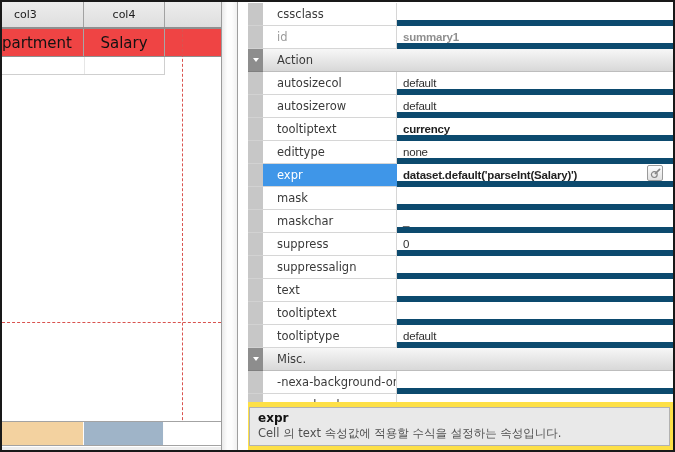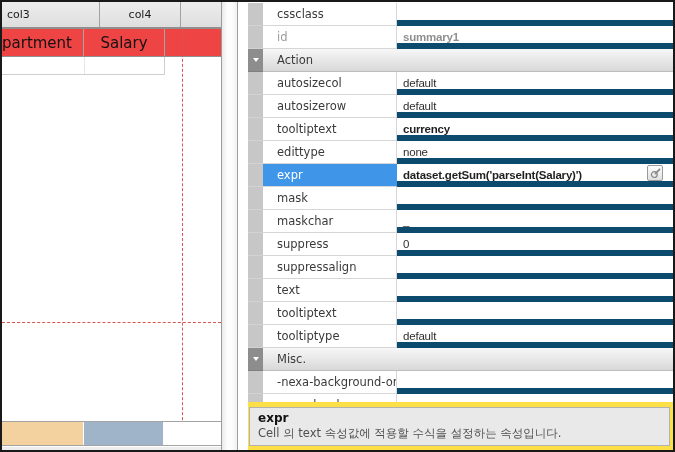--- a/index.html
+++ b/index.html
@@ -5,21 +5,21 @@
   html,body{margin:0;padding:0;background:#fff;}
   *{box-sizing:border-box;}
   body{font-family:"DejaVu Sans","Liberation Sans",sans-serif;}
   .screen{position:relative;width:675px;height:452px;border:2px solid #191919;background:#fff;overflow:hidden;}
 
   
   .hdr-row{position:absolute;left:0;top:0;width:219px;height:26px;display:flex;
     background:linear-gradient(#ededed,#dedede);border-bottom:1px solid #8f8f8f;}
   .hdr-cell{height:100%;border-right:1px solid #a2a2a2;font-size:11px;color:#1c1c1c;
     display:flex;align-items:center;justify-content:center;}
-  .hdr-cell.h1{width:98px;justify-content:flex-start;padding-left:5px;}
+  .hdr-cell.h1{width:82px;justify-content:flex-start;padding-left:12px;}
   .hdr-cell.h2{width:81px;}
   .hdr-cell.h3{flex:1;border-right:none;}
   .body-row{position:absolute;left:0;top:26px;width:219px;height:29px;display:flex;
     background:#ef4444;border-top:1px solid #8f8f8f;border-bottom:1px solid #8f8f8f;}
   .body-cell{height:100%;font-size:15px;color:#121212;display:flex;align-items:center;justify-content:center;
     border-right:1px solid #a6a6a6;white-space:nowrap;overflow:hidden;}
   .body-cell.b1{width:82px;justify-content:flex-start;}
   .body-cell.b2{width:81px;}
   .body-cell.b3{flex:1;border-right:none;}
   .row3{position:absolute;left:0;top:55px;width:163px;height:18px;background:#fff;
@@ -141,21 +141,21 @@
           <span class="gut"></span>
           <span class="pname">edittype</span>
           <span class="pval">
             <span>none</span>
           </span>
         </div>
         <div class="prow sel">
           <span class="gut"></span>
           <span class="pname">expr</span>
           <span class="pval b">
-            <span>dataset.getSum('parseInt(Salary)')</span>
+            <span>dataset.default('parseInt(Salary)')</span>
             <span class="exprbtn">
               <svg width="11" height="11" viewBox="0 0 11 11">
                 <circle cx="4.3" cy="6.6" r="2.9" fill="none" stroke="#858585" stroke-width="1.2"></circle>
                 <path d="M5.4 5.5 L9.6 1.3" stroke="#858585" stroke-width="1.7" stroke-linecap="round"></path>
               </svg>
             </span>
           </span>
         </div>
         <div class="prow">
           <span class="gut"></span>

